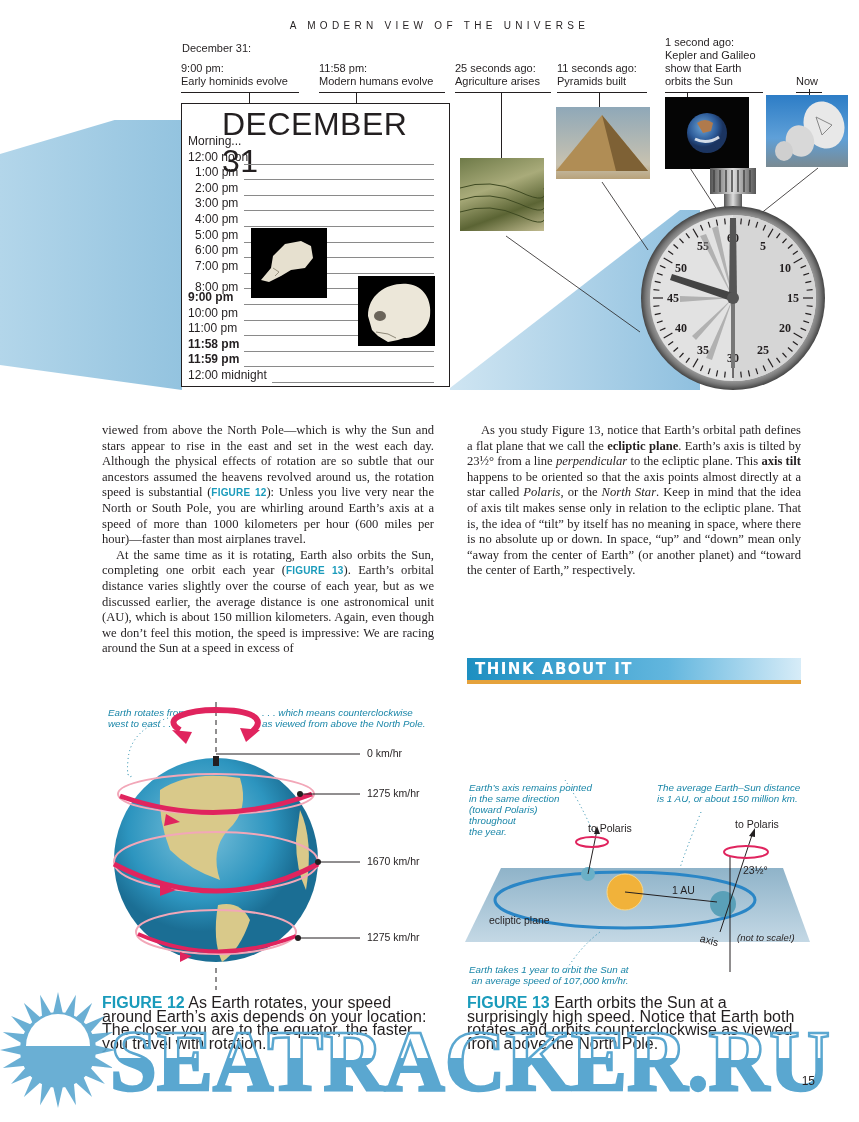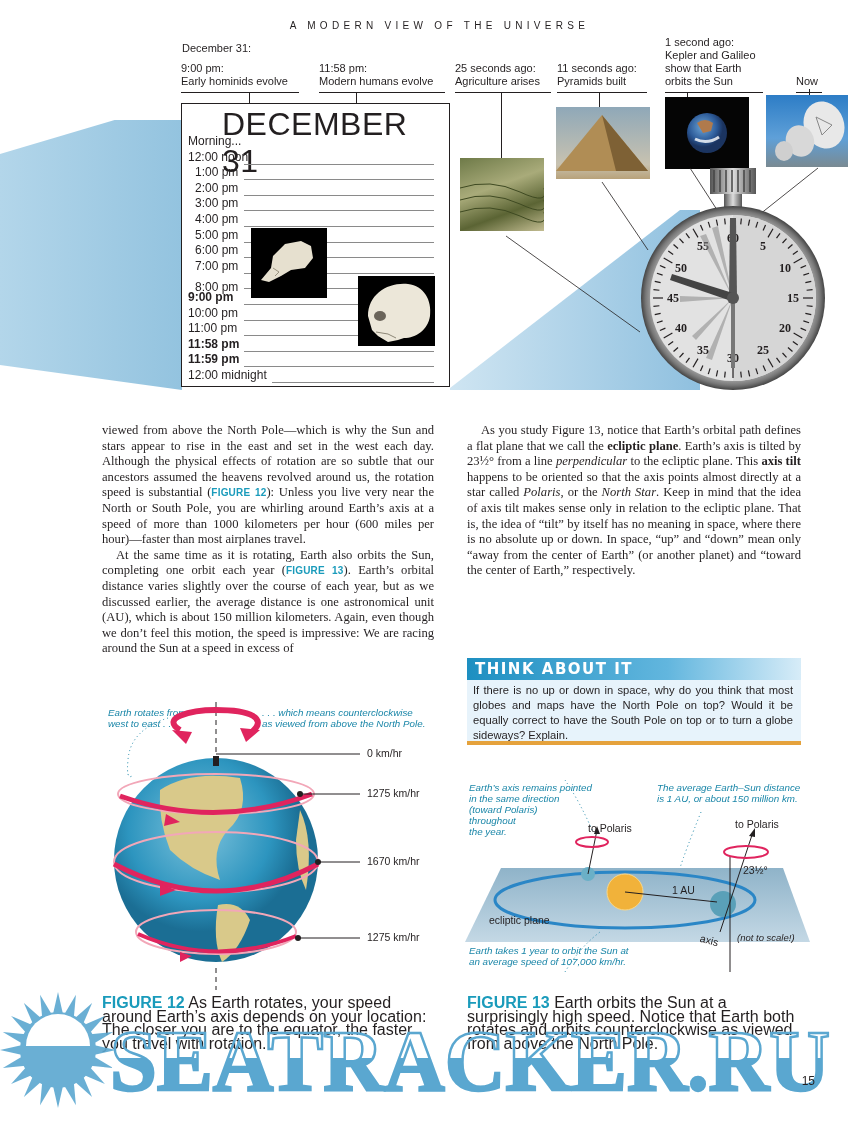--- a/index.html
+++ b/index.html
@@ -312,21 +312,20 @@
   <p><span>viewed from above the North Pole—which is why the Sun and stars appear to rise in the east and set in the west each day. Although the physical effects of rotation are so subtle that our ancestors assumed the heavens revolved around us, the rotation speed is substantial (</span><span class="figref">FIGURE 12</span><span>): Unless you live very near the North or South Pole, you are whirling around Earth’s axis at a speed of more than 1000 kilometers per hour (600 miles per hour)—faster than most airplanes travel.</span></p>
   <p class="indent"><span>At the same time as it is rotating, Earth also orbits the Sun, completing one orbit each year (</span><span class="figref">FIGURE 13</span><span>). Earth’s orbital distance varies slightly over the course of each year, but as we discussed earlier, the average distance is one astronomical unit (AU), which is about 150 million kilometers. Again, even though we don’t feel this motion, the speed is impressive: We are racing around the Sun at a speed in excess of</span></p>
 </div>
 
 <div class="abs body-text" style="left:467px;top:423px;width:334px;">
   <p class="indent"><span>As you study Figure 13, notice that Earth’s orbital path defines a flat plane that we call the </span><b>ecliptic plane</b><span>. Earth’s axis is tilted by 23½° from a line </span><i>perpendicular</i><span> to the ecliptic plane. This </span><b>axis tilt</b><span> happens to be oriented so that the axis points almost directly at a star called </span><i>Polaris</i><span>, or the </span><i>North Star</i><span>. Keep in mind that the idea of axis tilt makes sense only in relation to the ecliptic plane. That is, the idea of “tilt” by itself has no meaning in space, where there is no absolute up or down. In space, “up” and “down” mean only “away from the center of Earth” (or another planet) and “toward the center of Earth,” respectively.</span></p>
 </div>
 
 <div class="abs think-box">
   <div class="think-head">THINK ABOUT IT</div>
-  <div class="think-body">If there is no up or down in space, why do you think that most globes and maps have the North Pole on top? Would it be equally correct to have the South Pole on top or to turn a globe sideways? Explain.</div>
   <div class="think-bar"></div>
 </div>
 
 <div class="abs" style="left:100px;top:700px;width:345px;height:290px;">
   <div class="abs anno" style="left:8px;top:7px;">
     <div>Earth rotates from</div>
     <div>west to east . . .</div>
   </div>
   <div class="abs anno" style="left:162px;top:7px;">
     <div>. . . which means counterclockwise</div>
@@ -411,21 +410,21 @@
     <div>The average Earth–Sun distance</div>
     <div>is 1 AU, or about 150 million km.</div>
   </div>
   <div class="abs speed" style="left:123px;top:50px;">to Polaris</div>
   <div class="abs speed" style="left:270px;top:46px;">to Polaris</div>
   <div class="abs speed" style="left:278px;top:92px;">23½°</div>
   <div class="abs speed" style="left:207px;top:112px;">1 AU</div>
   <div class="abs speed" style="left:24px;top:142px;">ecliptic plane</div>
   <div class="abs speed" style="left:235px;top:162px;transform:rotate(15deg);">axis</div>
   <div class="abs speed" style="left:272px;top:160px;font-style:italic;font-size:9.5px;">(not to scale!)</div>
-  <div class="abs anno" style="left:4px;top:173px;">
+  <div class="abs anno" style="left:4px;top:192px;text-align:right;">
     <div>Earth takes 1 year to orbit the Sun at</div>
     <div>an average speed of 107,000 km/hr.</div>
   </div>
 </div>
 
 <div class="abs caption" style="left:102px;top:996px;width:330px;">
   <span class="cap-ref">FIGURE 12</span><span> As Earth rotates, your speed around Earth’s axis depends on your location: The closer you are to the equator, the faster you travel with rotation.</span>
 </div>
 <div class="abs caption" style="left:467px;top:996px;width:330px;">
   <span class="cap-ref">FIGURE 13</span><span> Earth orbits the Sun at a surprisingly high speed. Notice that Earth both rotates and orbits counterclockwise as viewed from above the North Pole.</span>

